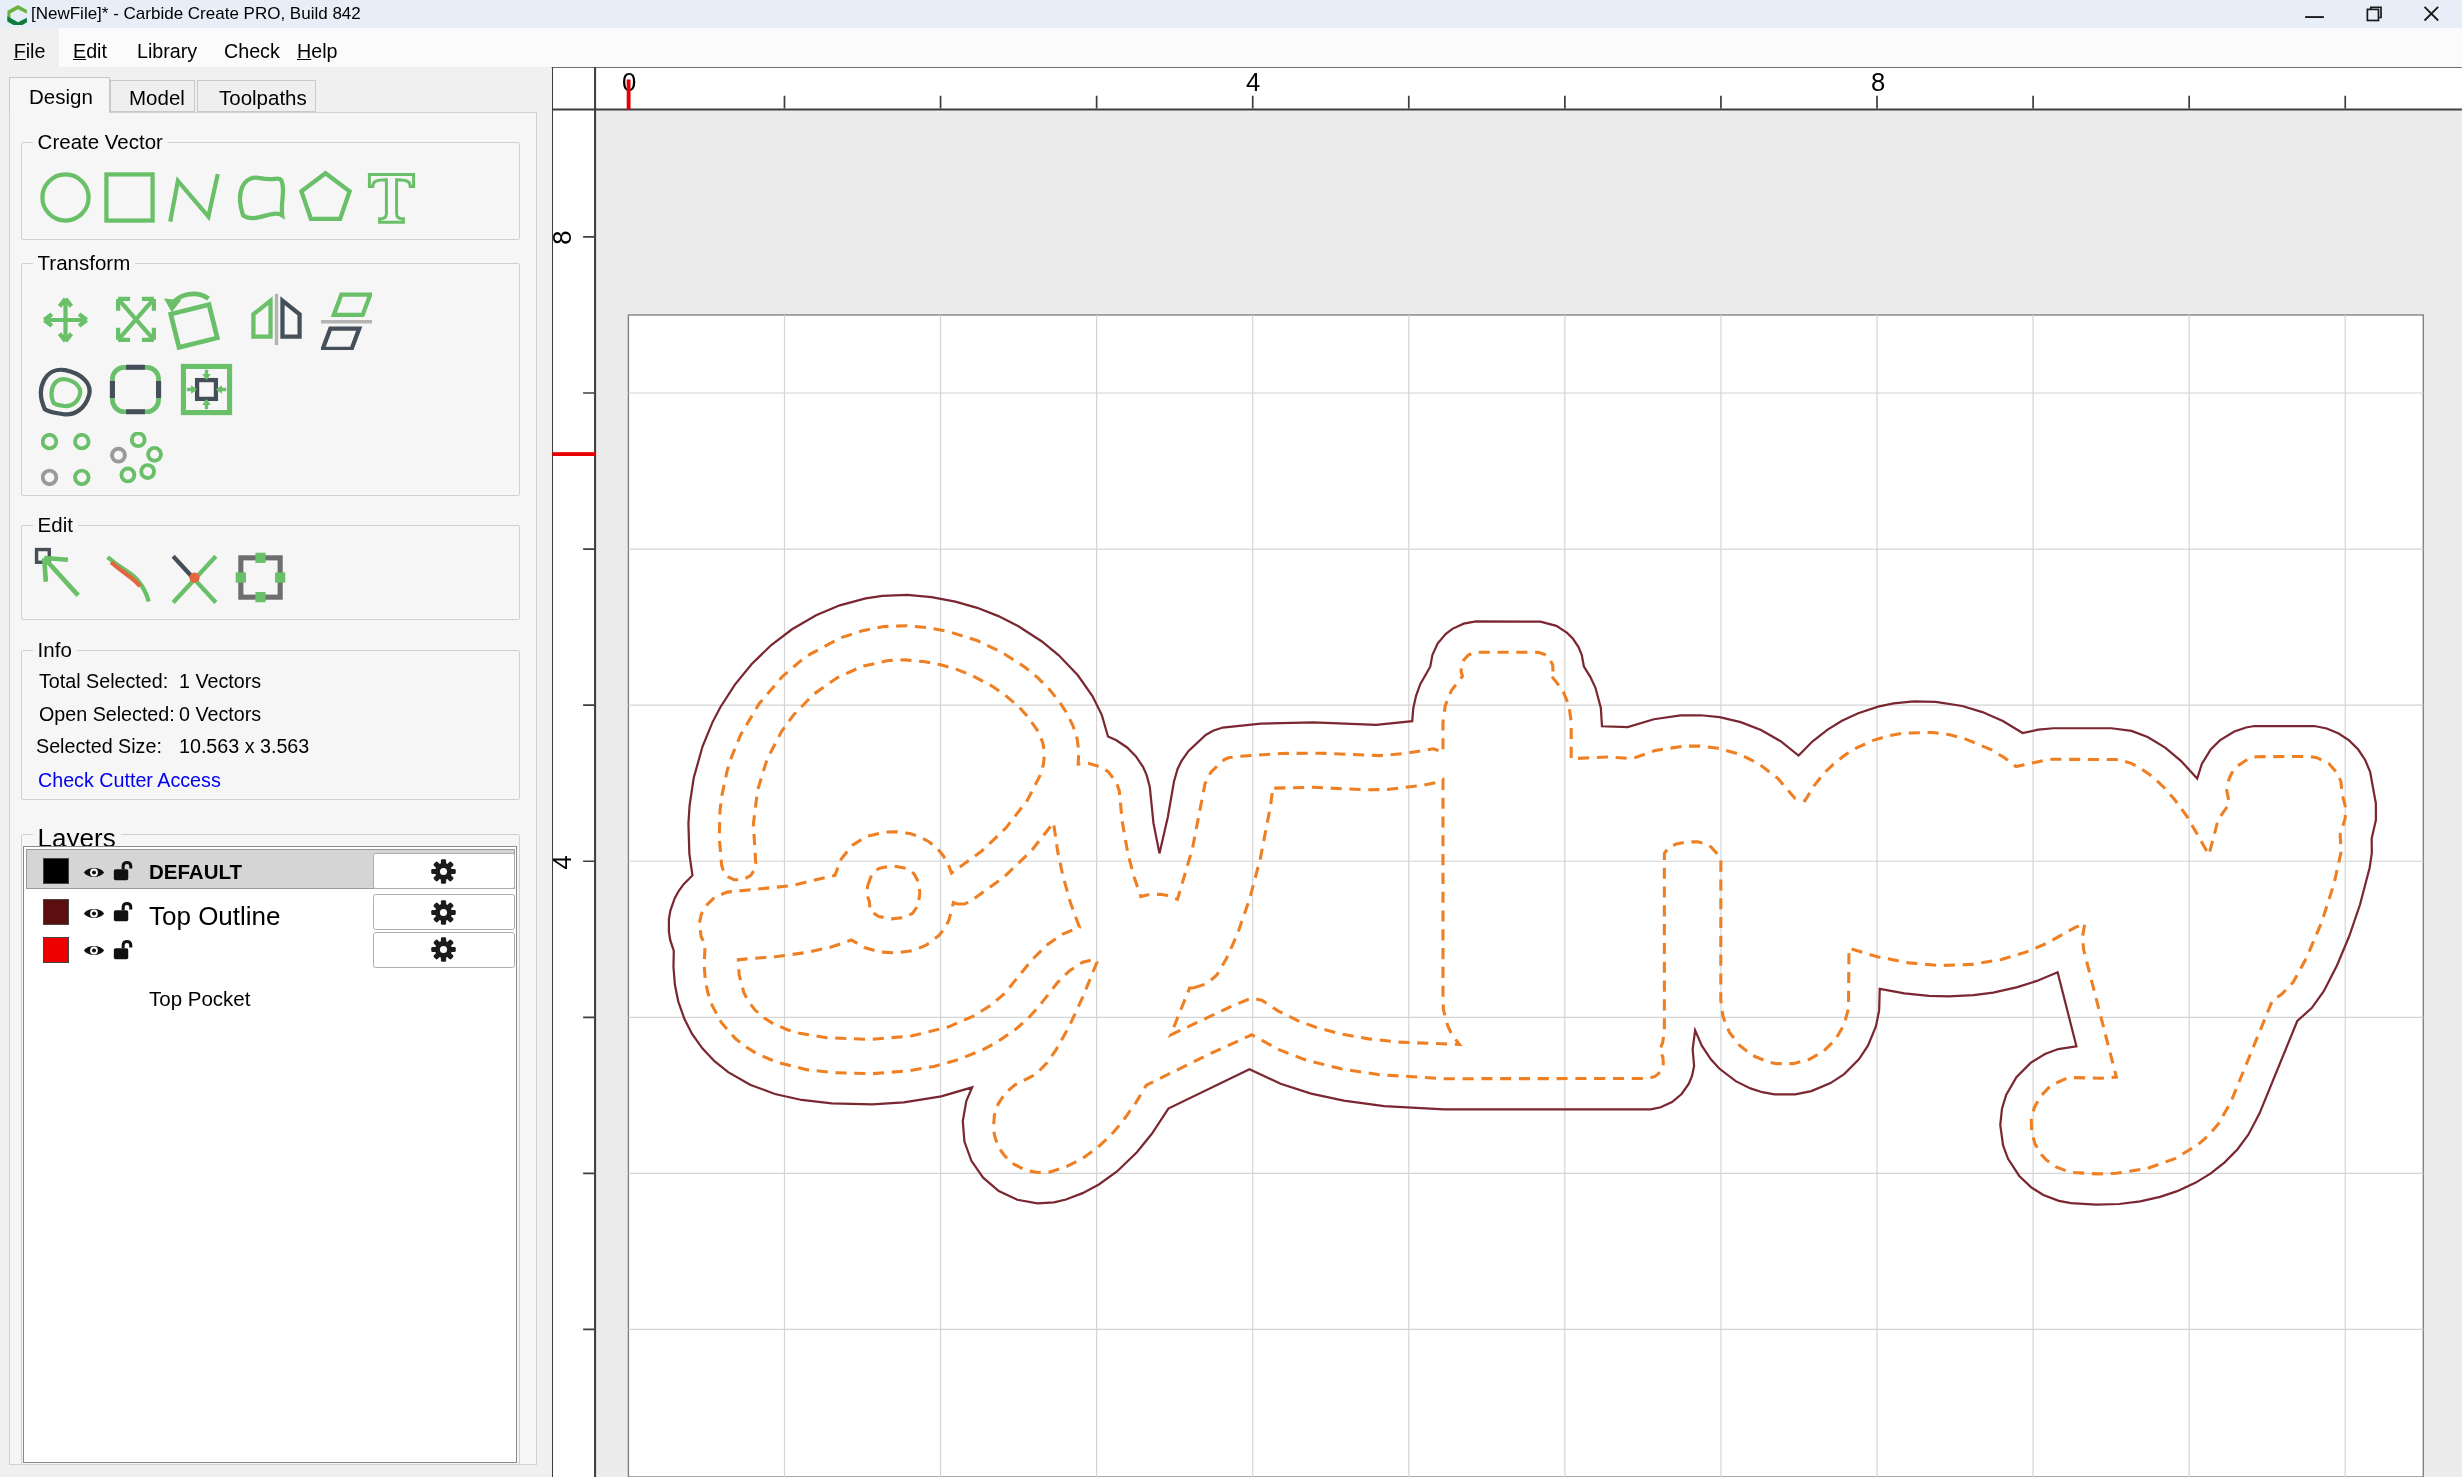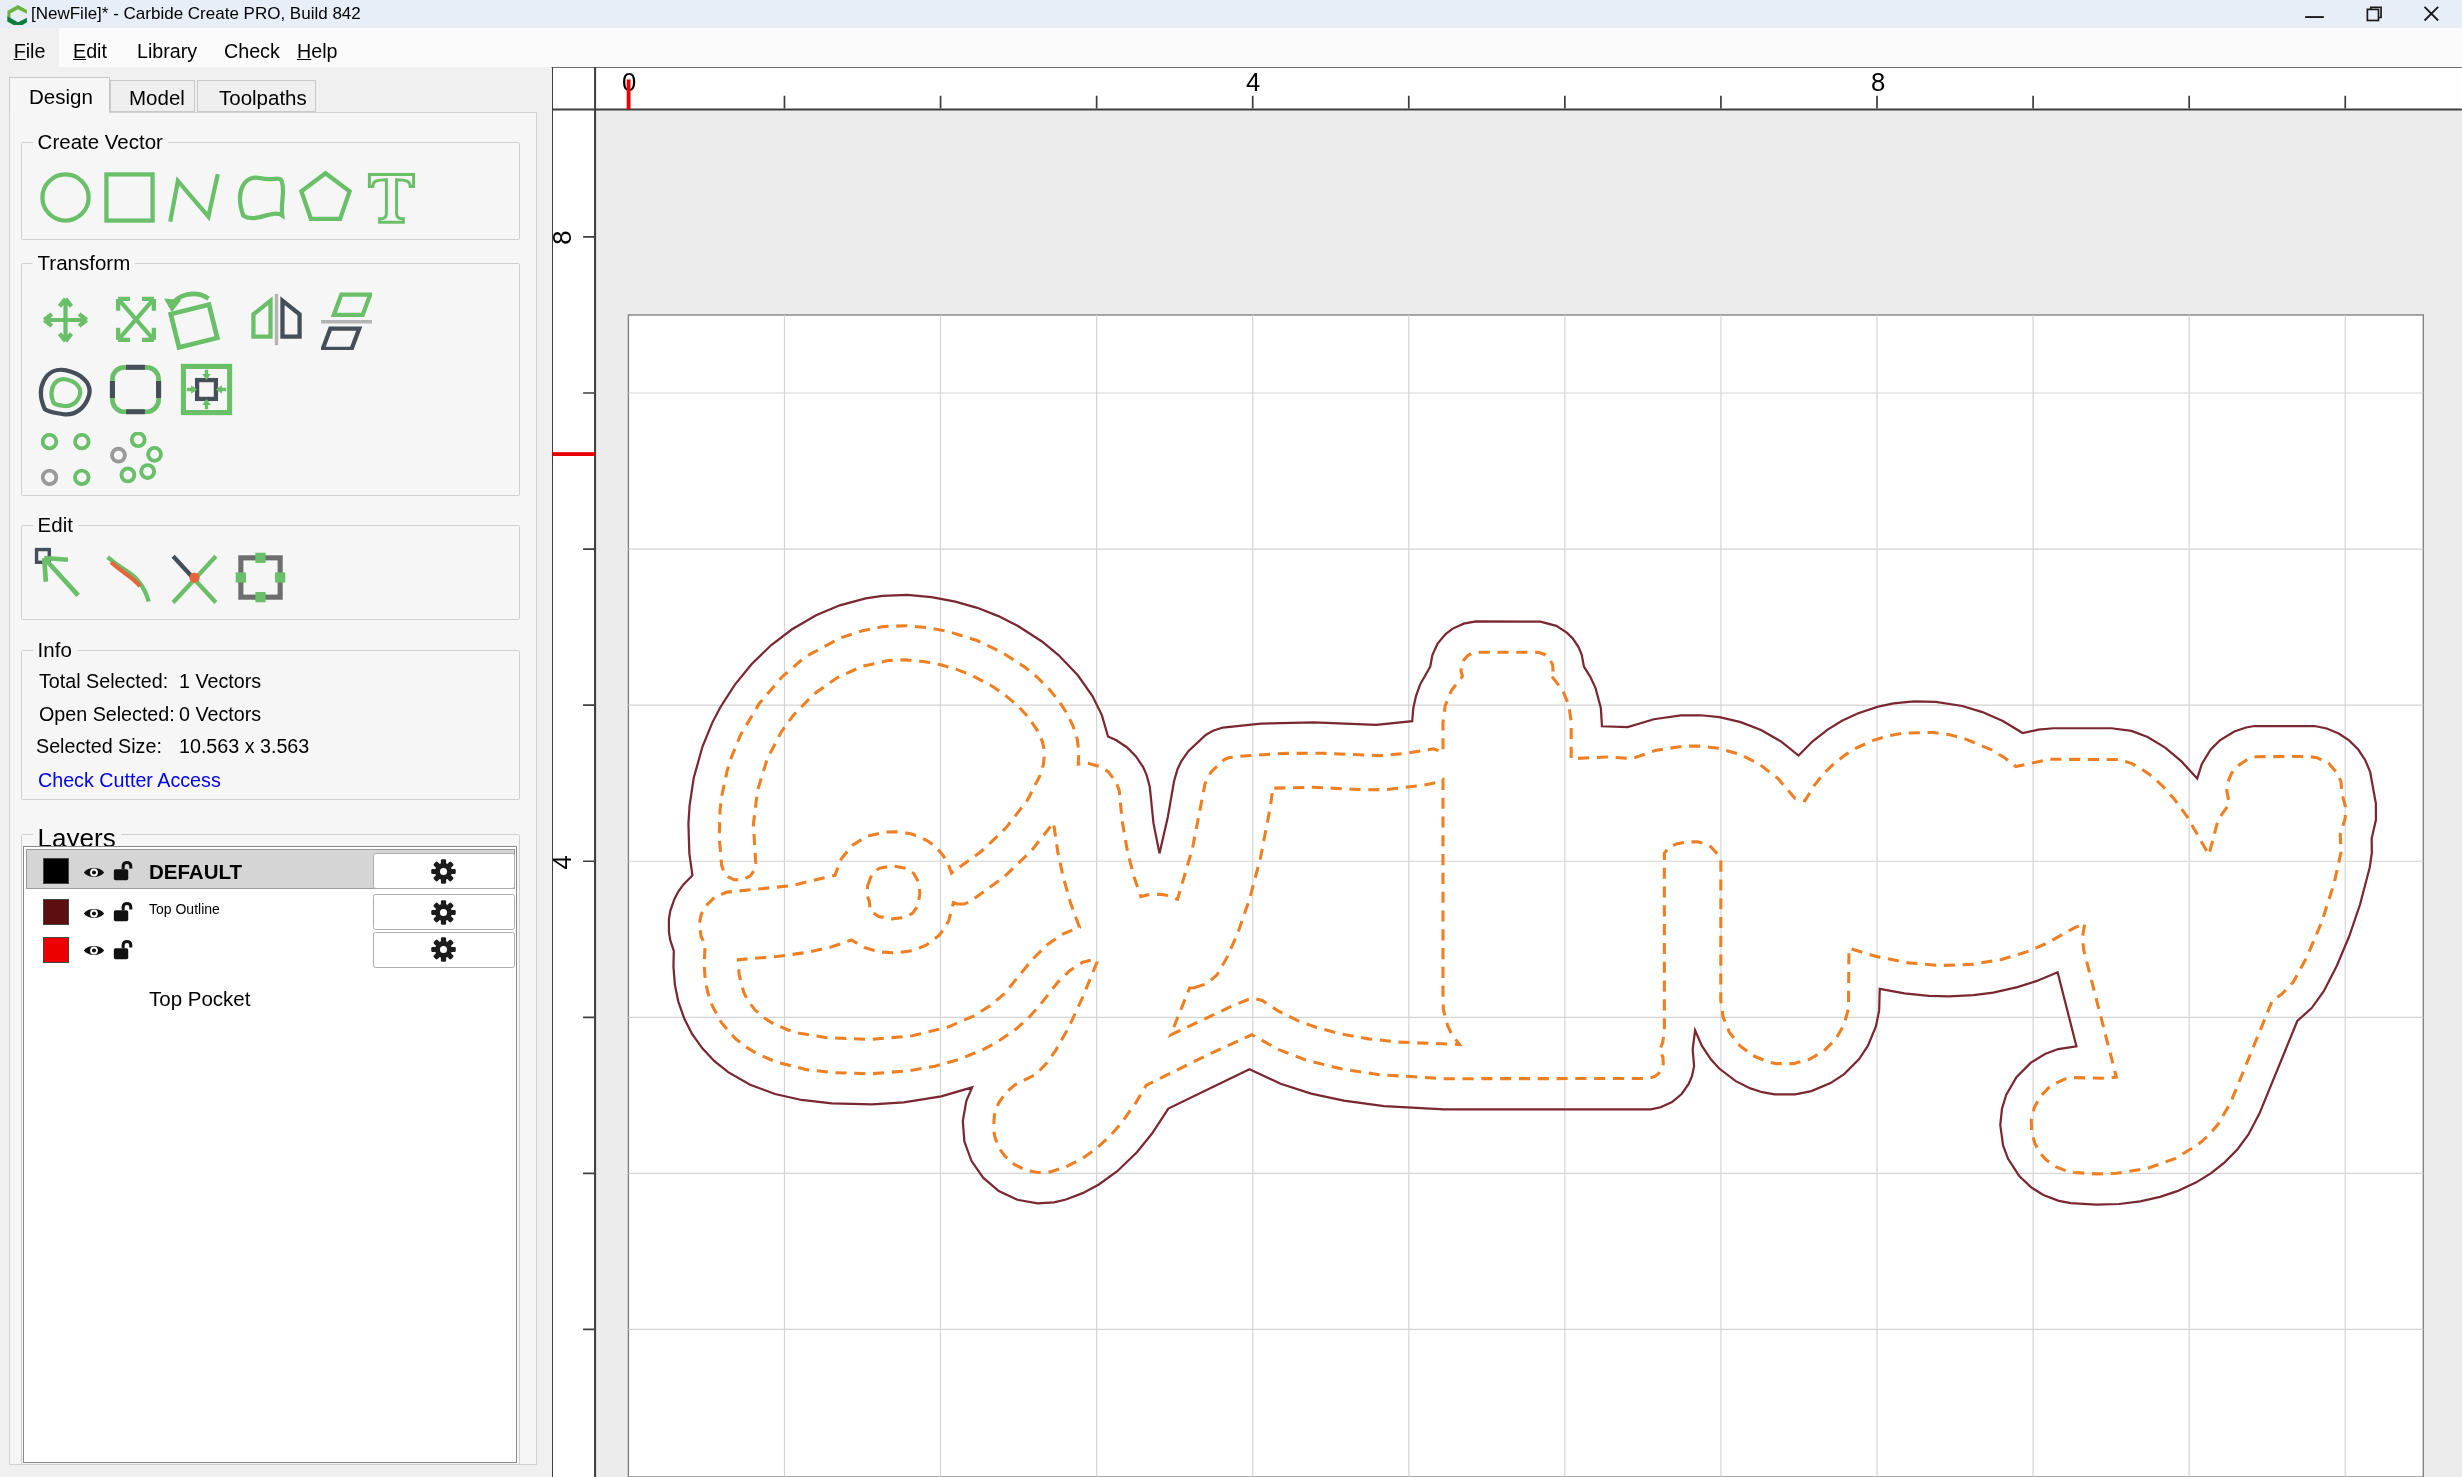--- a/index.html
+++ b/index.html
@@ -185,21 +185,21 @@
 <div class="abs" style="left:43px;top:899px;width:26px;height:26px;background:#5c0f0f;border:0.9px solid #444"></div>
 <svg style="position:absolute;left:83px;top:905px" width="22" height="17" viewBox="0 0 26 20">
     <path d="M 1 10 C 6 3 20 3 25 10 C 20 17 6 17 1 10 Z" fill="#111"></path>
     <circle cx="13" cy="10" r="4.6" fill="#fff"></circle>
     <circle cx="13" cy="10" r="2.4" fill="#111"></circle>
   </svg>
 <svg style="position:absolute;left:112px;top:901px" width="24" height="22" viewBox="0 0 28 26">
     <rect x="2" y="11" width="17" height="13" rx="2" fill="#111"></rect>
     <path d="M 13 11 V 7 C 13 1.5 22 1.5 22 7 V 10" fill="none" stroke="#111" stroke-width="3.6"></path>
   </svg>
-<div class="abs" style="left:149px;top:901px;font-size:14px;text-align:right;">Top Outline</div>
+<div class="abs" style="left:149px;top:901px;font-size:26px;text-align:right;">Top Outline</div>
 <div style="position:absolute;left:373px;top:894px;width:142px;height:36px;background:#fff;border:0.9px solid #adadad;border-radius:2.6px"></div>
 <svg style="position:absolute;left:430px;top:899px" width="27" height="27" viewBox="0 0 32 32">
     <g fill="#1c1c1c">
       <circle cx="16" cy="16" r="10"></circle>
       <rect x="12.9" y="1.5" width="6.2" height="7" rx="1.6" transform="rotate(0 16 16)"></rect>
       <rect x="12.9" y="1.5" width="6.2" height="7" rx="1.6" transform="rotate(45 16 16)"></rect>
       <rect x="12.9" y="1.5" width="6.2" height="7" rx="1.6" transform="rotate(90 16 16)"></rect>
       <rect x="12.9" y="1.5" width="6.2" height="7" rx="1.6" transform="rotate(135 16 16)"></rect>
       <rect x="12.9" y="1.5" width="6.2" height="7" rx="1.6" transform="rotate(180 16 16)"></rect>
       <rect x="12.9" y="1.5" width="6.2" height="7" rx="1.6" transform="rotate(225 16 16)"></rect>

